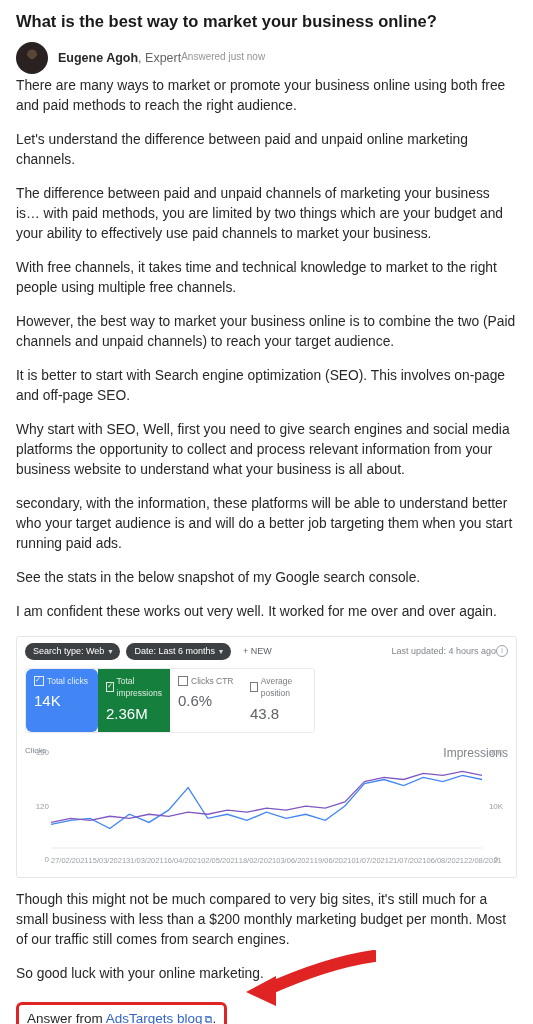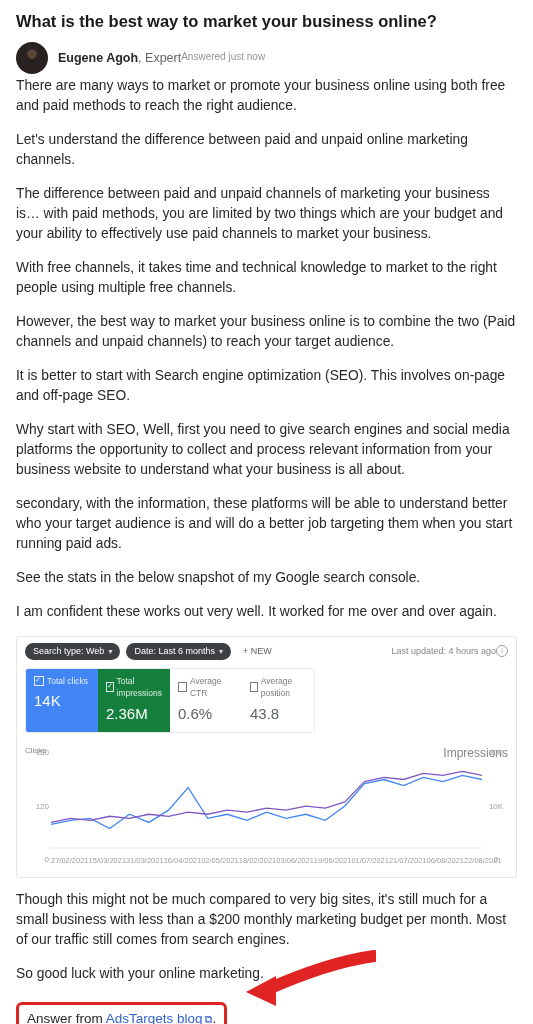--- a/index.html
+++ b/index.html
@@ -35,21 +35,21 @@
 .chip .x { font-size:8px; opacity:.8;}
 .plus-new { color:#5f6368; font-size:9px; margin-left:6px;}
 .last-updated { color:#80868b; font-size:9px; display:flex; align-items:center; }
 .info-icon { width:10px;height:10px;border:1px solid #9aa0a6;border-radius:50%; display:inline-flex;align-items:center;justify-content:center;font-size:7px;color:#9aa0a6;}
 .metric-row { display:flex; gap:0; margin-bottom:6px; border:1px solid #e8eaed; border-radius:3px; overflow:hidden; width: fit-content;}
 .metric { width:72px; padding:6px 8px 8px 8px; box-sizing:border-box; position:relative;}
 .metric .lbl { font-size:8.5px; opacity:.85; display:flex; align-items:center; gap:3px;}
 .metric .ck { width:8px;height:8px;border:1px solid currentColor; display:inline-block; position:relative;}
 .metric.active .ck::after{content:"✓"; position:absolute; font-size:7px; top:-2px; left:0;}
 .metric .val { font-size:15px; font-weight:400; margin-top:3px;}
-.m-clicks { background:#4285f4; color:#fff;}
+.m-clicks { background:#4285f4; color:#fff;border-radius:6px;}
 .m-impr   { background:#15803d; color:#fff;}
 .m-ctr, .m-pos { background:#fff; color:#5f6368;}
 .chart-zone { position:relative; height:120px; margin-top:14px;}
 .y-left, .y-right { position:absolute; top:0; bottom:2px; width:24px; display:flex; flex-direction:column; justify-content:space-between; font-size:8px; color:#9aa0a6;}
 .y-left{ left:0; text-align:right;} .y-right{ right:0; text-align:center;}
 .axis-title-l{ position:absolute; top:-2px; left:0; font-size:8px; color:#80868b;}
 .axis-title-r{ position:absolute; top:-2px; right:0; font-size:12px; color:#80868b;}
 .plot { position:absolute; left:26px; right:26px; top:10px; bottom:18px; }
 .plot svg { width:100%; height:100%; }
 .x-dates { position:absolute; left:26px; right:26px; bottom:0; display:flex; justify-content:space-between; font-size:7.5px; color:#9aa0a6;}
@@ -125,21 +125,21 @@
         <div class="metric m-impr active">
           <div class="lbl">
               <span class="ck"></span>
               <span>Total impressions</span>
             </div>
           <div class="val">2.36M</div>
         </div>
         <div class="metric m-ctr">
           <div class="lbl">
               <span class="ck"></span>
-              <span>Average CTR</span>
+              <span>Clicks CTR</span>
             </div>
           <div class="val">0.6%</div>
         </div>
         <div class="metric m-pos">
           <div class="lbl">
               <span class="ck"></span>
               <span>Average position</span>
             </div>
           <div class="val">43.8</div>
         </div>

